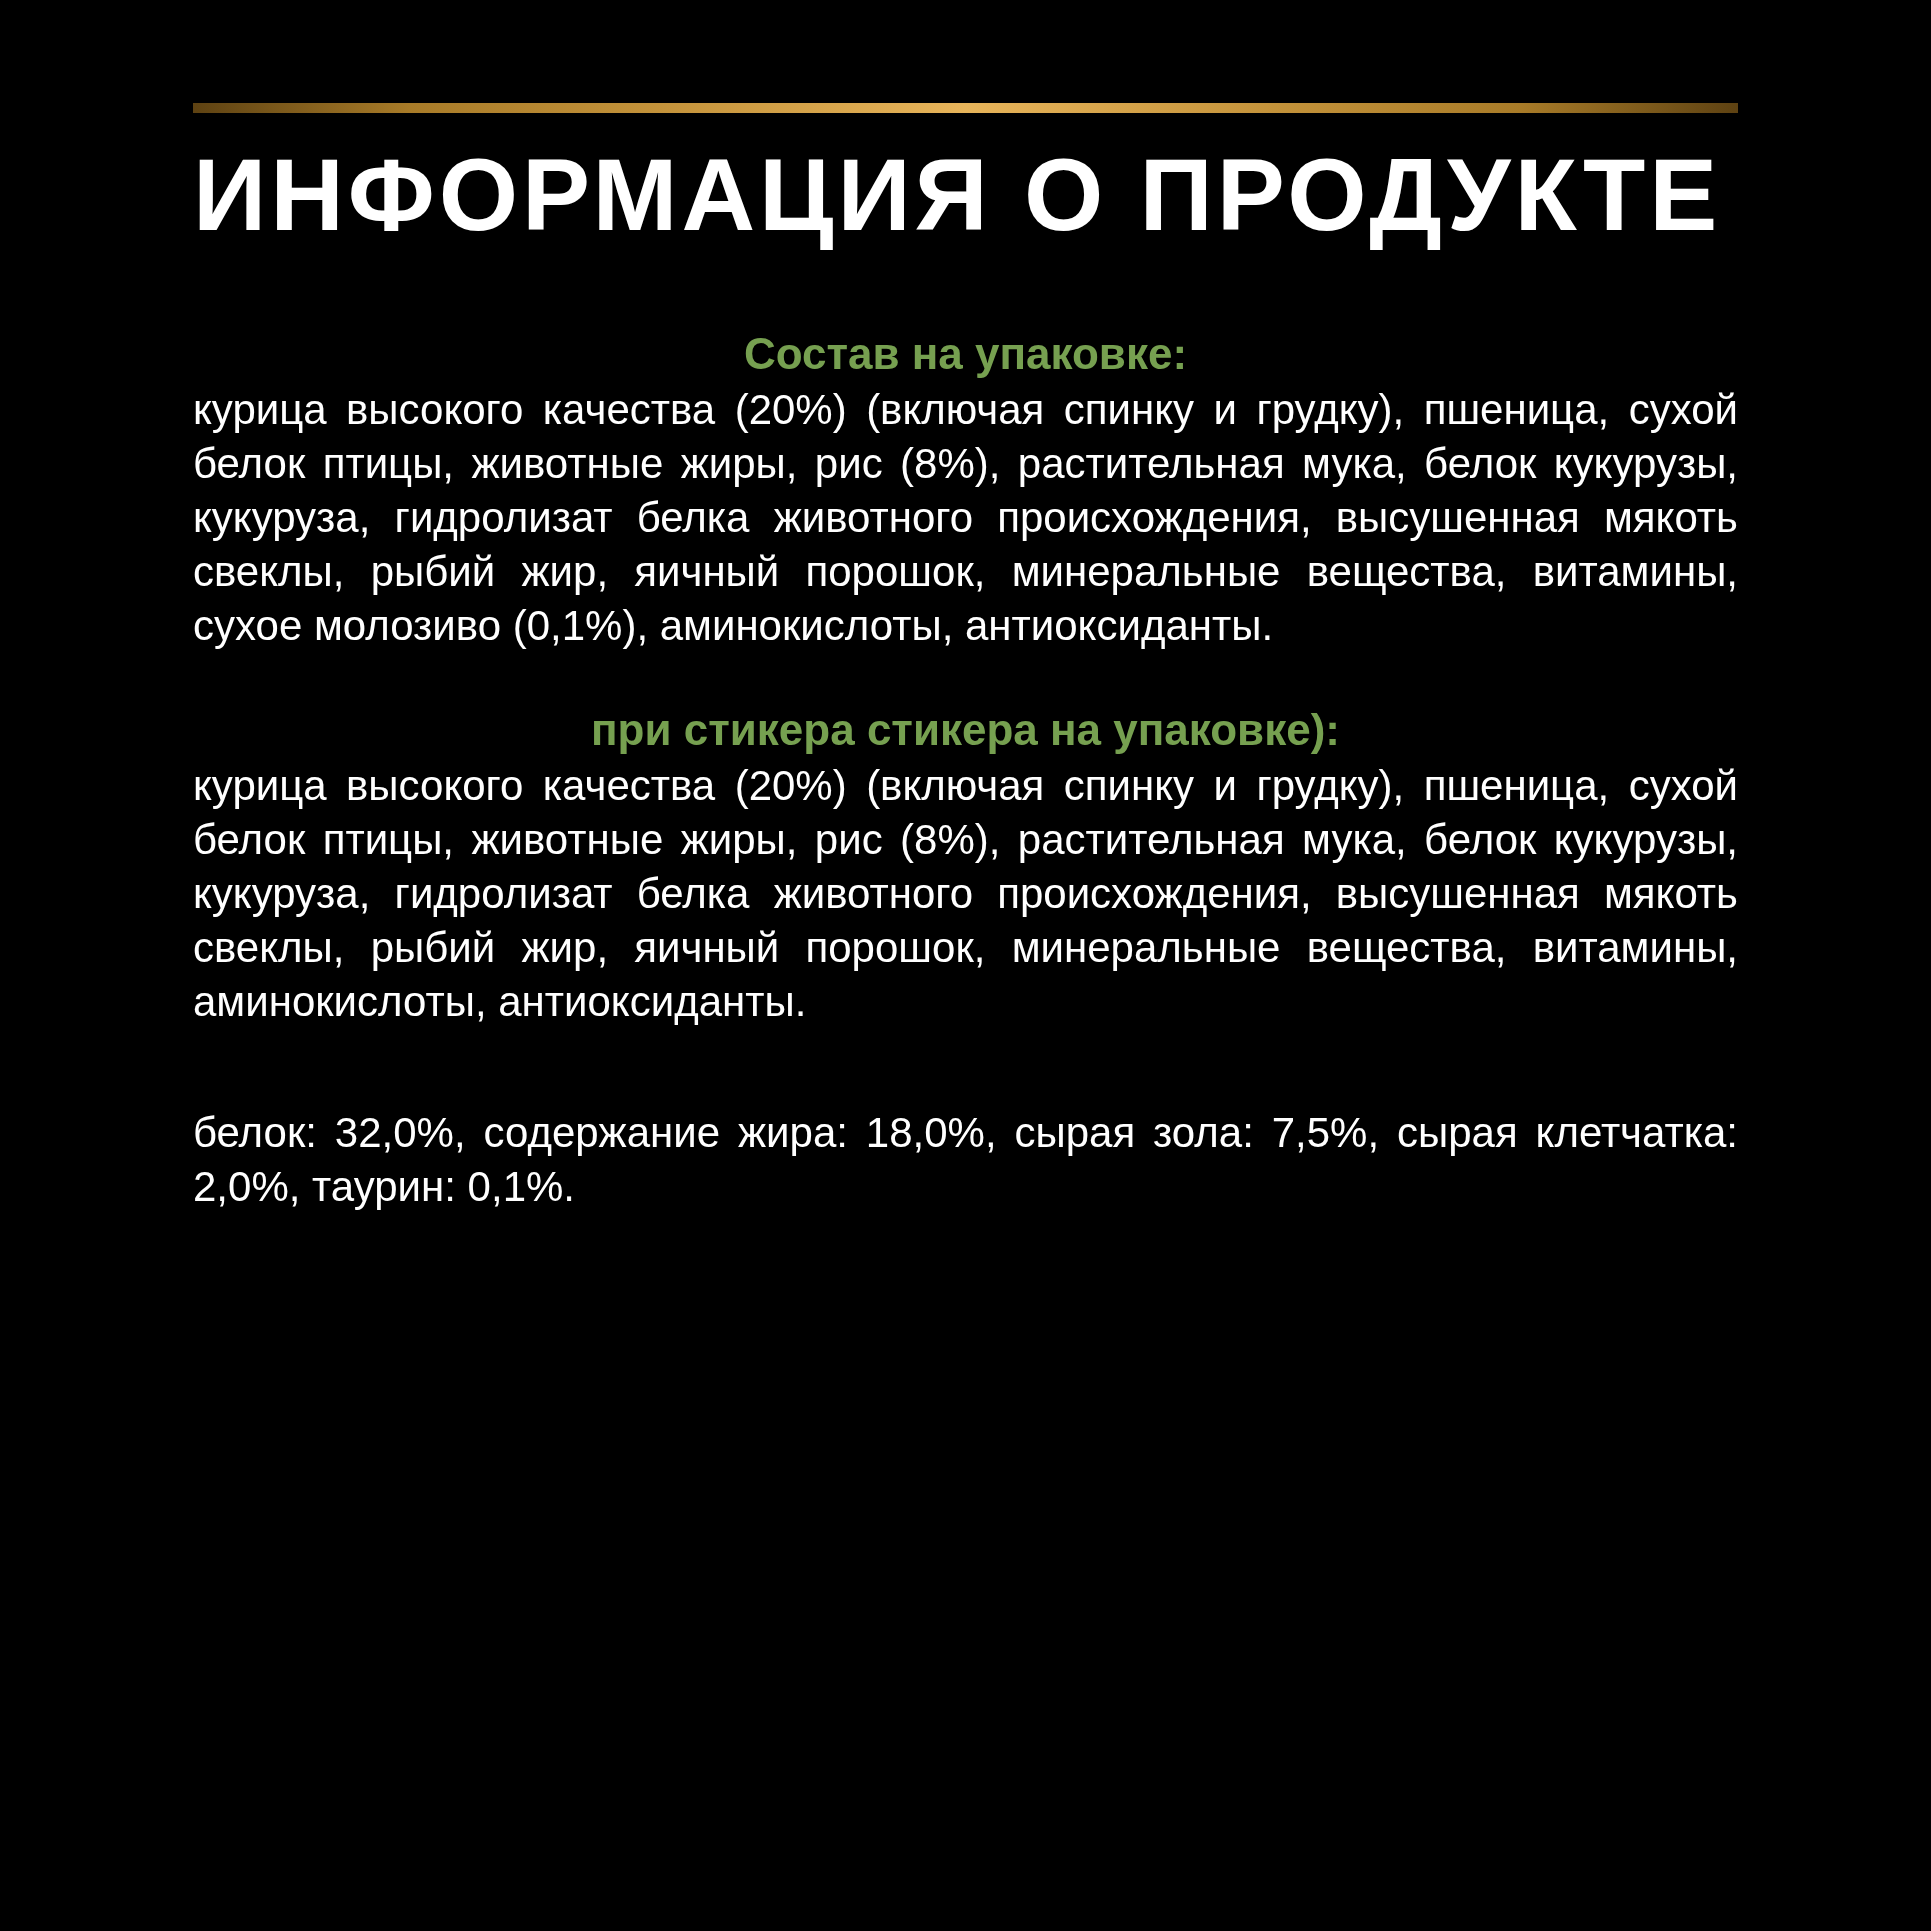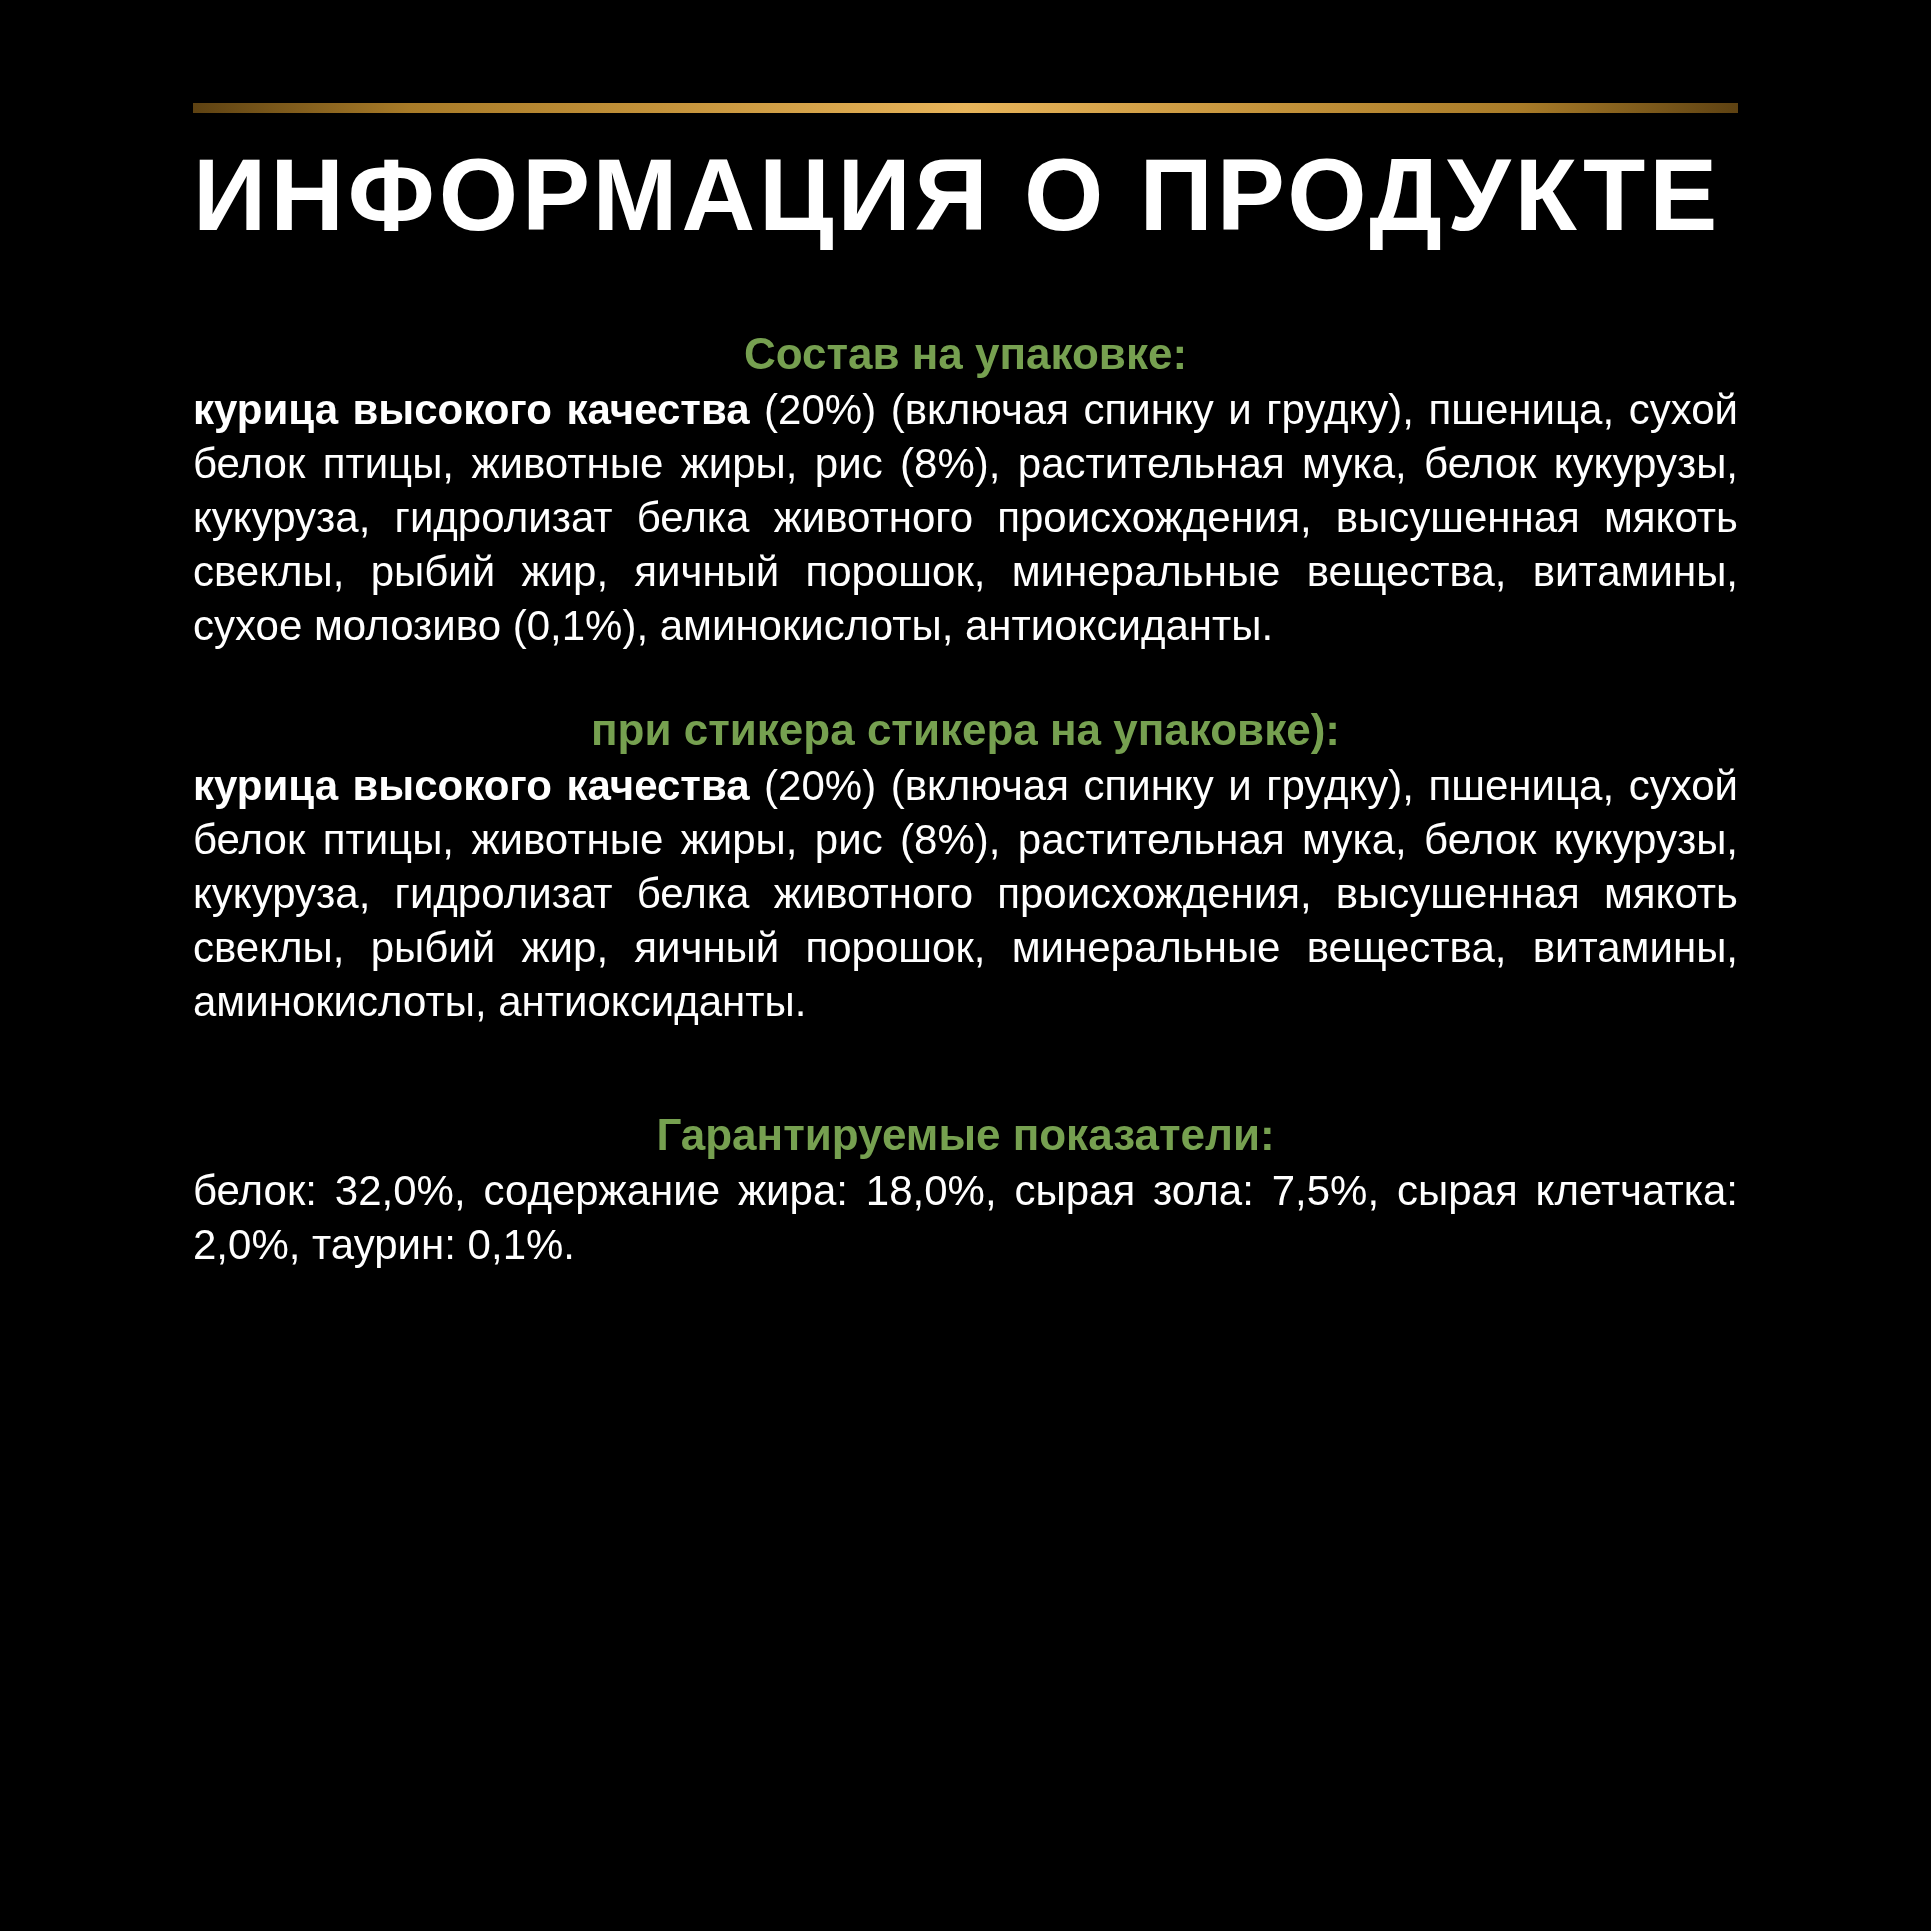--- a/index.html
+++ b/index.html
@@ -60,21 +60,21 @@
     line-height: 58px;
     font-weight: bold;
     text-align: center;
   }
   .body-text {
     font-size: 42px;
     line-height: 54px;
     text-align: justify;
     color: var(--text);
   }
-  .body-text .lead-bold { font-weight: bold; }
+  .body-text .lead-bold { font-weight: normal; }
   .sub3 {
     font-size: 27px;
     vertical-align: -0.25em;
   }
 </style>
 </head>
 <body>
 
 <div class="page">
   <div class="content">
@@ -91,19 +91,18 @@
     <section class="sec sec-sticker">
       <h2 class="green-heading">
         <div>при стикера стикера на упаковке):</div>
       </h2>
       <p class="body-text"><span class="lead-bold">курица высокого качества</span><span> (20%) (включая спинку и грудку), пшеница, сухой белок птицы, животные жиры, рис (8%), растительная мука, белок кукурузы, кукуруза, гидролизат белка животного происхождения, высушенная мякоть свеклы, рыбий жир, яичный порошок, минеральные вещества, витамины, аминокислоты, антиоксиданты.</span></p>
     </section>
 
 
 
     <section class="sec sec-guaranteed">
-      <h2 class="green-heading">Гарантируемые показатели:</h2>
       <p class="body-text">белок: 32,0%, содержание жира: 18,0%, сырая зола: 7,5%, сырая клетчатка: 2,0%, таурин: 0,1%.</p>
     </section>
 
   </div>
 </div>
 
 
 </body></html>

